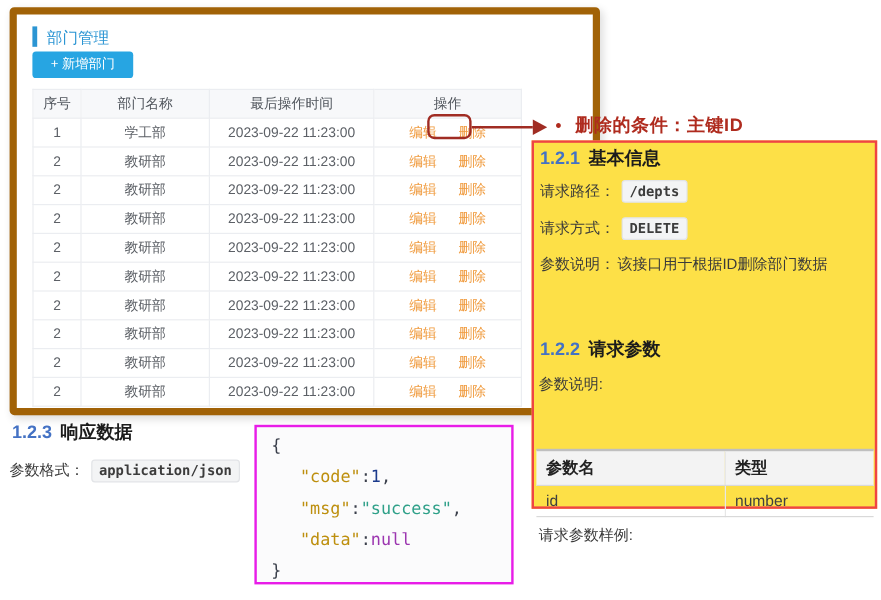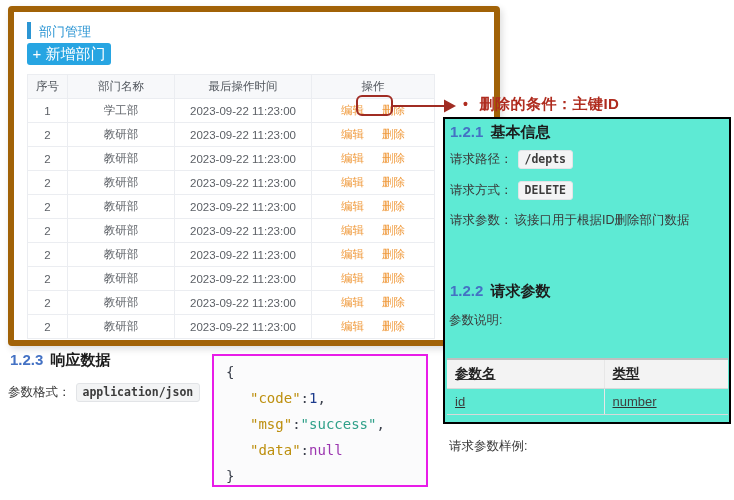--- a/index.html
+++ b/index.html
@@ -12,21 +12,21 @@
   .dept-panel {
     position:absolute; left:8px; top:6px; width:492px; height:340px;
     background:#fff; border:6px solid #a16207; border-radius:4px;
     box-shadow:2px 3px 7px rgba(0,0,0,.14);
   }
   .title-accent { position:absolute; left:13px; top:10px; width:4px; height:17px; background:#2b95d3; }
   .panel-title { position:absolute; left:25px; top:11px; font-size:13px; color:#2b95d3; }
   .add-btn {
     position:absolute; left:13px; top:31px; width:84px; height:22px;
     background:#27a5e2; color:#fff; border:none; border-radius:3px;
-    font-size:15px; font-family:inherit; cursor:pointer; line-height:22px; text-align:center;
+    font-size:11px; font-family:inherit; cursor:pointer; line-height:22px; text-align:center;
   }
   table.dept-table {
     position:absolute; left:13px; top:62px; width:407px;
     border-collapse:collapse; table-layout:fixed; font-size:11.5px;
   }
   table.dept-table th, table.dept-table td {
     border:1px solid #ebedf1; height:24px; text-align:center;
     font-weight:normal; padding:0 2px; white-space:nowrap; overflow:hidden;margin-left:11px;
   }
   table.dept-table th { background:#f7f8fa; color:#4f545b; }
@@ -39,34 +39,34 @@
   }
   .annot-arrow { position:absolute; left:393px; top:97px; }
   .annot {
     position:absolute; left:463px; top:95px; font-size:15px; font-weight:bold;
     color:#af2b1e; white-space:nowrap; letter-spacing:.5px;
   }
   .annot .bullet { margin-right:11px; font-size:14px; }
   
   .doc-box {
     position:absolute; left:443px; top:117px; width:288px; height:307px;
-    border:2px solid #000000; background:#5eead4;
+    border:2px solid #ef4444; background:#fde047;
   }
   .doc-h { position:absolute; font-size:15px; font-weight:bold; color:#1c1c1c; white-space:nowrap; }
   .doc-h .hnum { color:#4472c4; margin-right:7px; }
   .doc-line { position:absolute; font-size:12.5px; color:#3a3a3a; white-space:nowrap; display:flex; align-items:center; }
   .chip {
     display:inline-block; font-family:"DejaVu Sans Mono","Liberation Mono",monospace;
     font-size:11.5px; font-weight:bold; color:#3c3c3c; background:#f3f4f5;
     border:1px solid #e2e4e7; border-radius:3px; padding:1px 6px 2px 6px; margin-left:5px;
   }
   .desc-val { margin-left:2px; color:#3a3a3a; }
   table.param-table {
-    position:absolute; left:2px; top:239px; width:281px;
-    border-collapse:collapse; table-layout:fixed; font-size:13px;text-decoration:underline;
+    position:absolute; left:2px; top:255px; width:281px;
+    border-collapse:collapse; table-layout:fixed; font-size:13px;
   }
   table.param-table th {
     background:#f3f3f3; border-top:2px solid #bfbfbf; border-bottom:1px solid #d9d9d9;
     text-align:left; padding:5px 8px; font-size:13.5px; color:#222; height:29px;
   }
   table.param-table td {
     border-bottom:1px solid #d9d9d9; text-align:left; padding:4px 8px; color:#3f3f3f; height:26px;
   }
   table.param-table th:first-child, table.param-table td:first-child { border-right:1px solid #e7e7e7; }
   .sample-chip { position:absolute; left:5px; top:340px; margin-left:0; }
@@ -192,21 +192,21 @@
     </h3>
     <div class="doc-line" style="left:5px; top:62px;">
       <span>请求方式：</span>
       <code class="chip">DELETE</code>
     </div>
     <div class="doc-line" style="left:5px; top:31px;">
       <span>请求路径：</span>
       <code class="chip">/depts</code>
     </div>
     <div class="doc-line" style="left:5px; top:93px;">
-      <span>请求参数：</span>
+      <span>参数说明：</span>
       <span class="desc-val">该接口用于根据ID删除部门数据</span>
     </div>
 
     <h3 class="doc-h" style="left:5px; top:163px;">
       <span class="hnum">1.2.2</span><span>请求参数</span>
     </h3>
     <div class="doc-line" style="left:4px; top:193px;">
       <span>参数说明:</span>
     </div>
 

